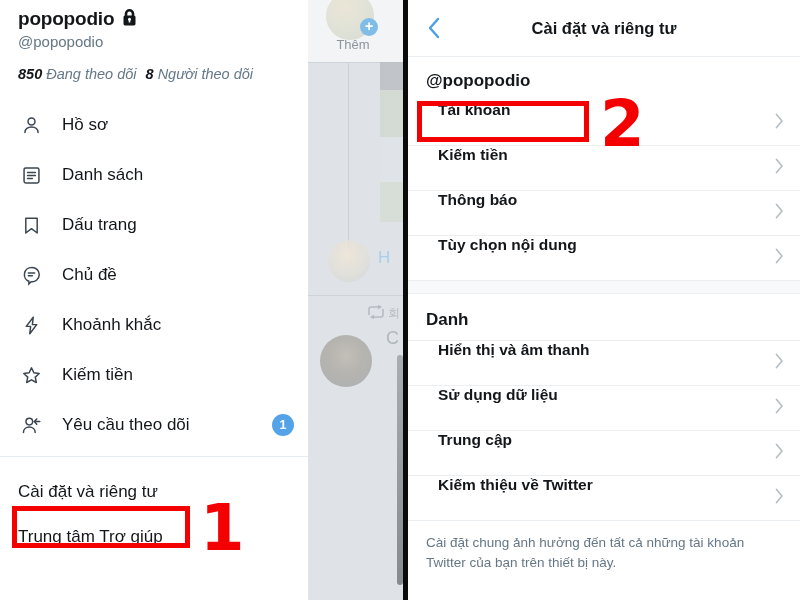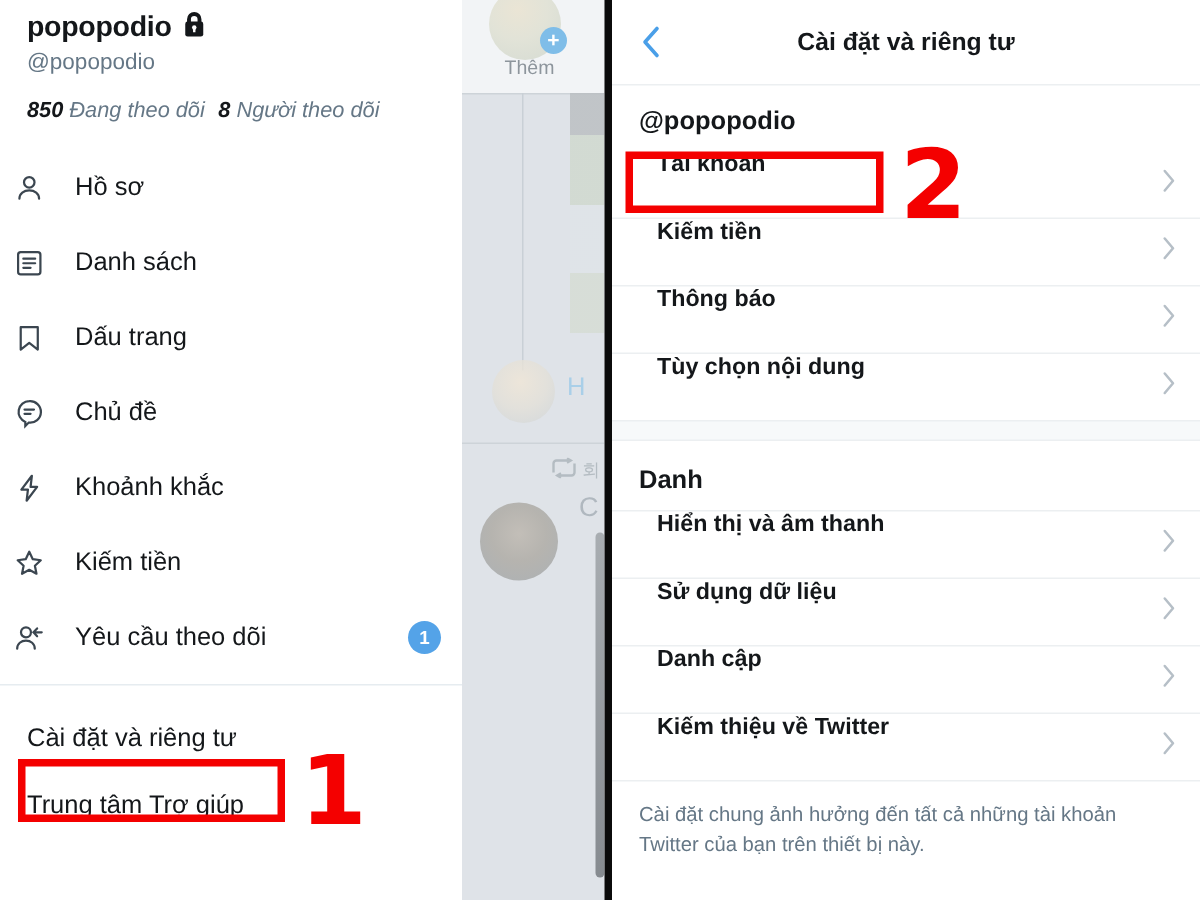--- a/index.html
+++ b/index.html
@@ -135,21 +135,21 @@
     white-space: nowrap;
     font-style: italic;
   }
   .stats-row b { color: #14171a; font-weight: bold; }
   .stat-gap { display: inline-block; width: 9px; }
 
   .menu-list { margin-top: 18px; }
   .menu-item {
     display: flex; align-items: center;
     height: 50px;
-    padding: 0 6px;
+    padding: 0 18px;
     position: relative;
   }
   .menu-icon {
     width: 26px; height: 26px;
     display: flex; align-items: center; justify-content: center;
     color: #3b4650; flex: 0 0 26px;
   }
   .menu-label {
     margin-left: 18px;
     font-size: 17px; color: #14171a;
@@ -462,21 +462,21 @@
     <div class="r-row">
       <span class="r-row-label">Sử dụng dữ liệu</span>
       <span class="r-chevron">
         <svg width="9" height="16" viewBox="0 0 9 16" fill="none" stroke="#b6bfc7" stroke-width="1.7" stroke-linecap="round" stroke-linejoin="round">
             <path d="M1.5 1.5 7 8l-5.5 6.5"></path>
           </svg>
       </span>
     </div>
 
     <div class="r-row">
-      <span class="r-row-label">Danh cập</span>
+      <span class="r-row-label">Trung cập</span>
       <span class="r-chevron">
         <svg width="9" height="16" viewBox="0 0 9 16" fill="none" stroke="#b6bfc7" stroke-width="1.7" stroke-linecap="round" stroke-linejoin="round">
             <path d="M1.5 1.5 7 8l-5.5 6.5"></path>
           </svg>
       </span>
     </div>
 
     <div class="r-row">
       <span class="r-row-label">Kiếm thiệu về Twitter</span>
       <span class="r-chevron">

